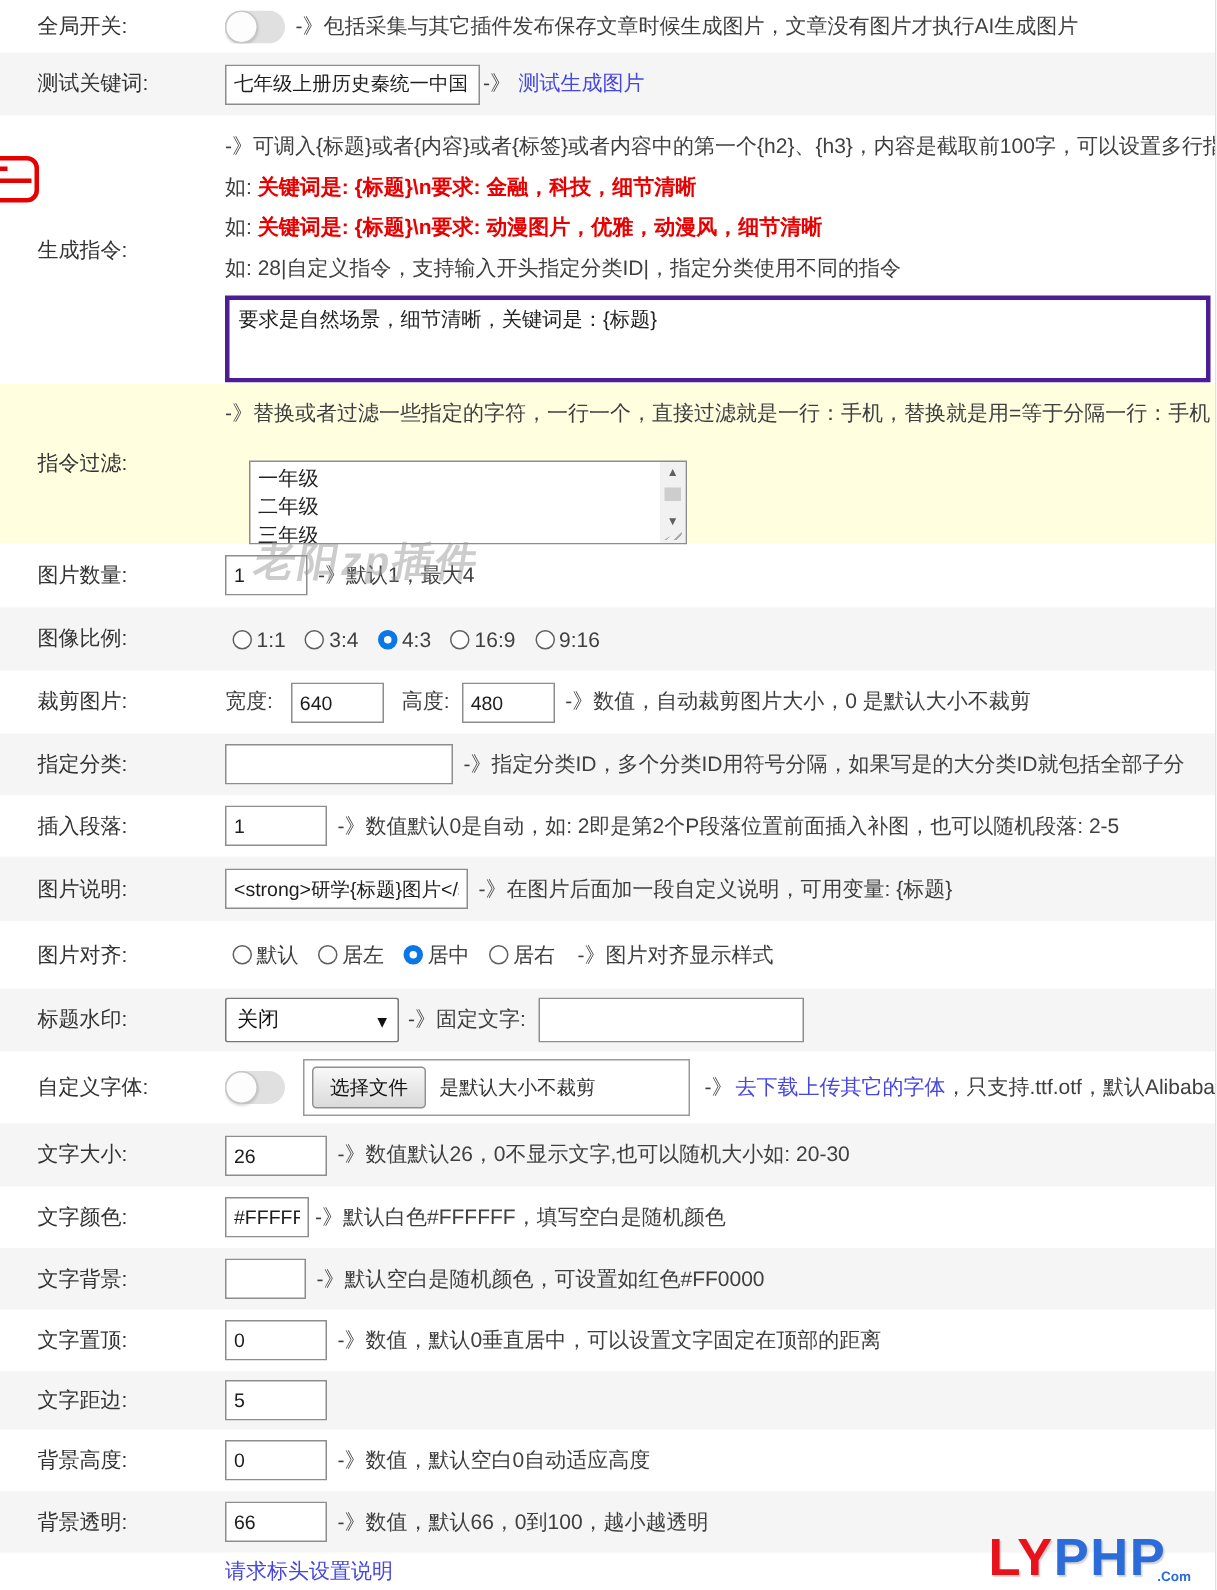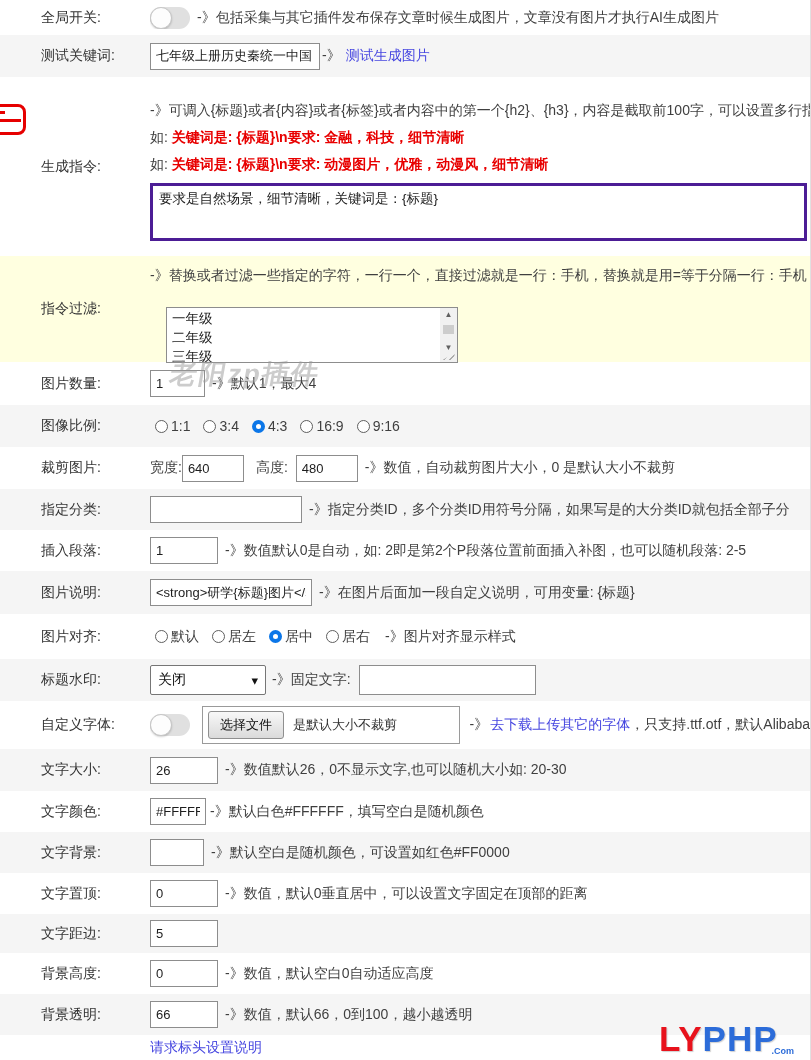--- a/index.html
+++ b/index.html
@@ -2,21 +2,21 @@
 <html><head>
 <meta charset="utf-8">
 <style>
   html,body{margin:0;padding:0;}
   body{
     width:811px;height:1060px;overflow:hidden;background:#fff;position:relative;
     font-family:"Liberation Sans","DejaVu Sans",sans-serif;font-size:14px;color:#3f3f3f;
   }
   .page{position:absolute;inset:0;border-right:1px solid #e0e0e0;box-sizing:border-box;background:#fff;}
   .row{display:flex;align-items:center;box-sizing:border-box;}
-  .row .lbl{flex:0 0 150px;padding-left:41px;box-sizing:border-box;color:#333;}
+  .row .lbl{flex:0 0 150px;padding-left:25px;box-sizing:border-box;color:#333;}
   .gray{background:#f5f5f5;}
   .yellow{background:#ffffe0;}
   .content{flex:1;display:flex;align-items:center;min-width:0;white-space:nowrap;overflow:hidden;}
   .content.col{flex-direction:column;align-items:flex-start;justify-content:flex-start;}
   .inp{height:27px;border:1px solid #8d8d8d;padding:0 5px;font-size:13px;color:#1d1d1d;
        font-family:inherit;box-sizing:border-box;background:#fff;border-radius:0;}
   .w54{width:54px}.w55{width:55px}.w56{width:56px}.w62{width:62px}.w68{width:68px}
   .w152{width:152px}.w162{width:162px}.w170{width:170px}.w177{width:177px;height:30px}
   .desc{margin-left:7px;color:#3f3f3f;}
   .arrow{margin-left:6px;color:#3f3f3f;}
@@ -94,20 +94,21 @@
   <div class="row" style="height:179px">
     <div class="lbl">生成指令:</div>
     <div class="content col" style="padding-top:10px">
       <div class="gen-line">-》可调入{标题}或者{内容}或者{标签}或者内容中的第一个{h2}、{h3}，内容是截取前100字，可以设置多行指</div>
       <div class="gen-line">
         <span>如: </span><span class="red">关键词是: {标题}\n要求: 金融，科技，细节清晰</span>
       </div>
       <div class="gen-line">
         <span>如: </span><span class="red">关键词是: {标题}\n要求: 动漫图片，优雅，动漫风，细节清晰</span>
       </div>
+      <div class="gen-line">如: 28|自定义指令，支持输入开头指定分类ID|，指定分类使用不同的指令</div>
       <div class="ta-big">要求是自然场景，细节清晰，关键词是：{标题}</div>
     </div>
   </div>
 
   <div class="row yellow" style="height:106px">
     <div class="lbl">指令过滤:</div>
     <div class="content col" style="padding-top:12px">
       <div class="gen-line" style="margin-bottom:23px">-》替换或者过滤一些指定的字符，一行一个，直接过滤就是一行：手机，替换就是用=等于分隔一行：手机</div>
       <div class="ta-filter">
         <div class="txt">一年级
@@ -155,21 +156,21 @@
           <span class="circ"></span>
           <span>9:16</span>
         </span>
     </div>
   </div>
 
   <div class="row" style="height:42px">
     <div class="lbl">裁剪图片:</div>
     <div class="content">
       <span>宽度:</span>
-      <input class="inp w62" style="margin-left: 0;" value="640">
+      <input class="inp w62" style="margin-left: 12px;" value="640">
       <span style="margin-left:12px">高度:</span>
       <input class="inp w62" style="margin-left: 8px;" value="480">
       <span class="desc">-》数值，自动裁剪图片大小，0 是默认大小不裁剪</span>
     </div>
   </div>
 
   <div class="row gray" style="height:41px">
     <div class="lbl">指定分类:</div>
     <div class="content">
       <input class="inp w152" value="" style="">

